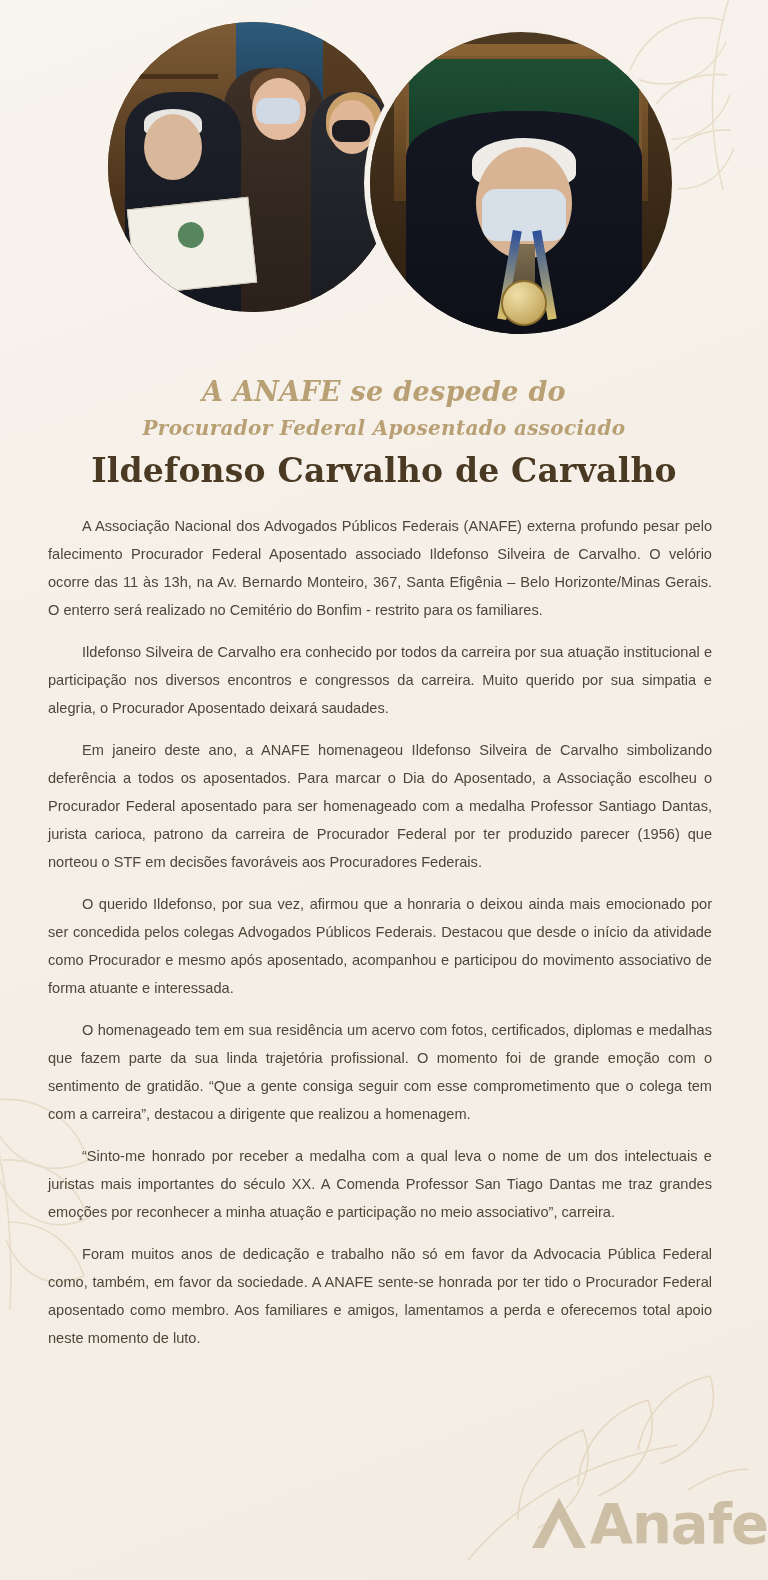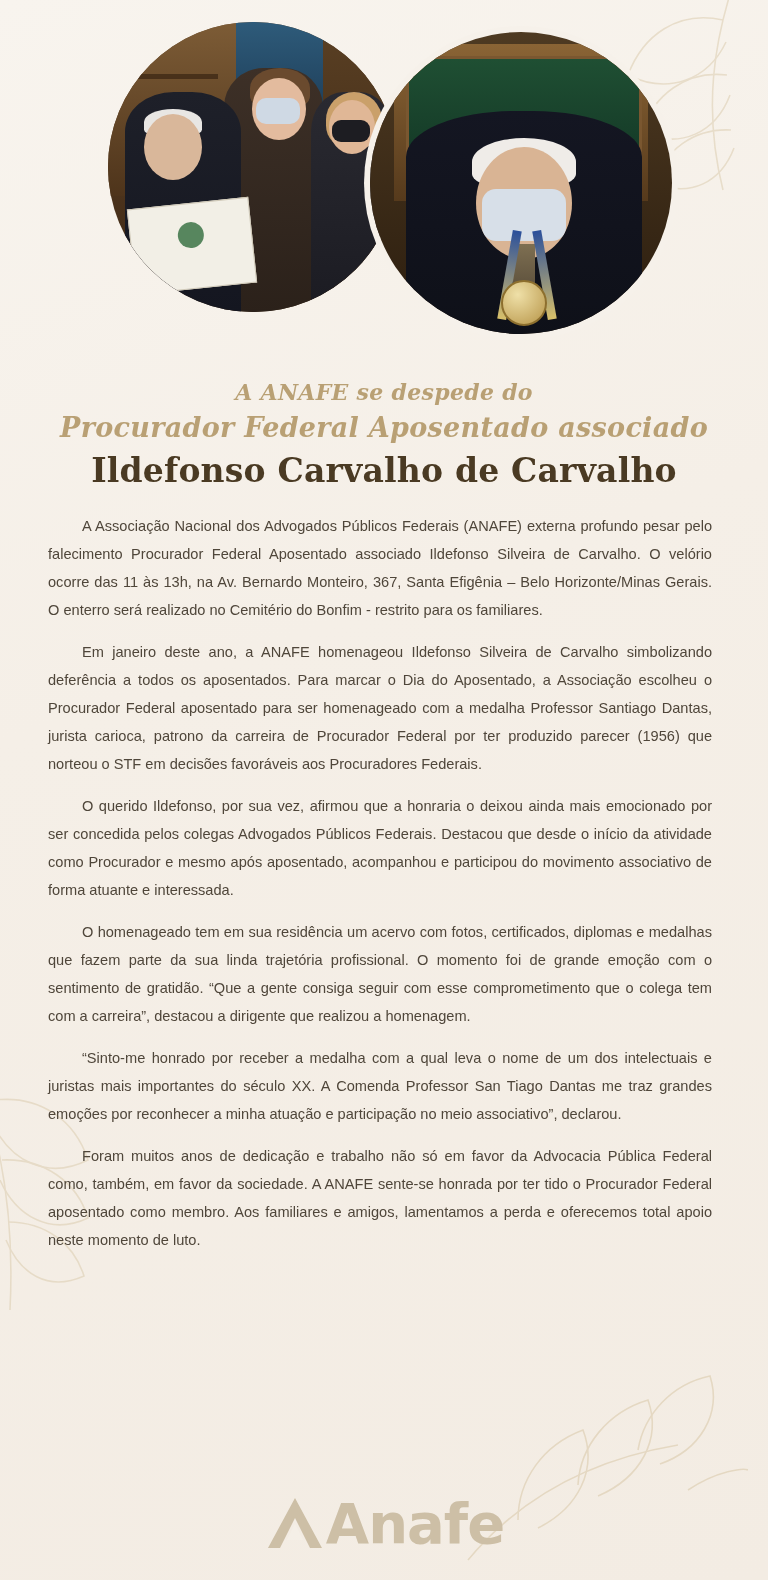--- a/index.html
+++ b/index.html
@@ -206,22 +206,22 @@
     margin-top: 14px;
     padding: 0 40px;
   }
   .title-line1, .title-line2 {
     font-family: "DejaVu Serif", "Liberation Serif", serif;
     font-weight: bold;
     font-style: italic;
     color: #b9a074;
     letter-spacing: .3px;
   }
-  .title-line1 { font-size: 22px; line-height: 36px; }
-  .title-line2 { font-size: 27px; line-height: 36px; }
+  .title-line1 { font-size: 27px; line-height: 36px; }
+  .title-line2 { font-size: 20px; line-height: 36px; }
   .title-name {
     font-family: "DejaVu Serif", "Liberation Serif", serif;
     font-weight: bold;
     font-size: 33px;
     line-height: 46px;
     color: #4a3a23;
     margin-top: 2px;
     letter-spacing: .2px;
   }
 
@@ -237,21 +237,21 @@
   }
   .body-text p { margin: 0 8px 14px 0; text-indent: 34px; }
   .body-text p:last-child { margin-bottom: 0; }
 
   
   .footer {
     position: absolute;
     left: 0; right: 0; bottom: 28px;
     display: flex;
     align-items: center;
-    justify-content: center;
+    justify-content: flex-end;
     z-index: 3;
   }
   .logo-wrap { display: flex; align-items: flex-end; }
   .logo-text {
     font-family: "DejaVu Sans", sans-serif;
     font-size: 56px;
     font-weight: bold;
     color: #cdbfa6;
     letter-spacing: -1px;
     line-height: 56px;
@@ -347,24 +347,25 @@
   </div>
 
   <div class="title-block">
     <div class="title-line1">A ANAFE se despede do</div>
     <div class="title-line2">Procurador Federal Aposentado associado</div>
     <div class="title-name">Ildefonso Carvalho de Carvalho</div>
   </div>
 
   <div class="body-text">
     <p>A Associação Nacional dos Advogados Públicos Federais (ANAFE) externa profundo pesar pelo falecimento Procurador Federal Aposentado associado Ildefonso Silveira de Carvalho. O velório ocorre das 11 às 13h, na Av. Bernardo Monteiro, 367, Santa Efigênia – Belo Horizonte/Minas Gerais. O enterro será realizado no Cemitério do Bonfim - restrito para os familiares.</p>
+    <p>Ildefonso Silveira de Carvalho era conhecido por todos da carreira por sua atuação institucional e participação nos diversos encontros e congressos da carreira. Muito querido por sua simpatia e alegria, o Procurador Aposentado deixará saudades.</p>
     <p>Em janeiro deste ano, a ANAFE homenageou Ildefonso Silveira de Carvalho simbolizando deferência a todos os aposentados. Para marcar o Dia do Aposentado, a Associação escolheu o Procurador Federal aposentado para ser homenageado com a medalha Professor Santiago Dantas, jurista carioca, patrono da carreira de Procurador Federal por ter produzido parecer (1956) que norteou o STF em decisões favoráveis aos Procuradores Federais.</p>
     <p>O querido Ildefonso, por sua vez, afirmou que a honraria o deixou ainda mais emocionado por ser concedida pelos colegas Advogados Públicos Federais. Destacou que desde o início da atividade como Procurador e mesmo após aposentado, acompanhou e participou do movimento associativo de forma atuante e interessada.</p>
     <p>O homenageado tem em sua residência um acervo com fotos, certificados, diplomas e medalhas que fazem parte da sua linda trajetória profissional. O momento foi de grande emoção com o sentimento de gratidão. “Que a gente consiga seguir com esse comprometimento que o colega tem com a carreira”, destacou a dirigente que realizou a homenagem.</p>
-    <p>“Sinto-me honrado por receber a medalha com a qual leva o nome de um dos intelectuais e juristas mais importantes do século XX. A Comenda Professor San Tiago Dantas me traz grandes emoções por reconhecer a minha atuação e participação no meio associativo”, declarou.</p>
+    <p>“Sinto-me honrado por receber a medalha com a qual leva o nome de um dos intelectuais e juristas mais importantes do século XX. A Comenda Professor San Tiago Dantas me traz grandes emoções por reconhecer a minha atuação e participação no meio associativo”, carreira.</p>
     <p>Foram muitos anos de dedicação e trabalho não só em favor da Advocacia Pública Federal como, também, em favor da sociedade. A ANAFE sente-se honrada por ter tido o Procurador Federal aposentado como membro. Aos familiares e amigos, lamentamos a perda e oferecemos total apoio neste momento de luto.</p>
   </div>
 
   <div class="footer">
     <div class="logo-wrap">
       <svg width="62" height="58" viewBox="0 0 62 58">
         <path d="M31 4 L58 54 L46 54 L31 24 L16 54 L4 54 Z" fill="#cdbfa6"></path>
         <path d="M31 30 L39 46 L23 46 Z" fill="#f5efe7"></path>
       </svg>
       <span class="logo-text">Anafe</span>

